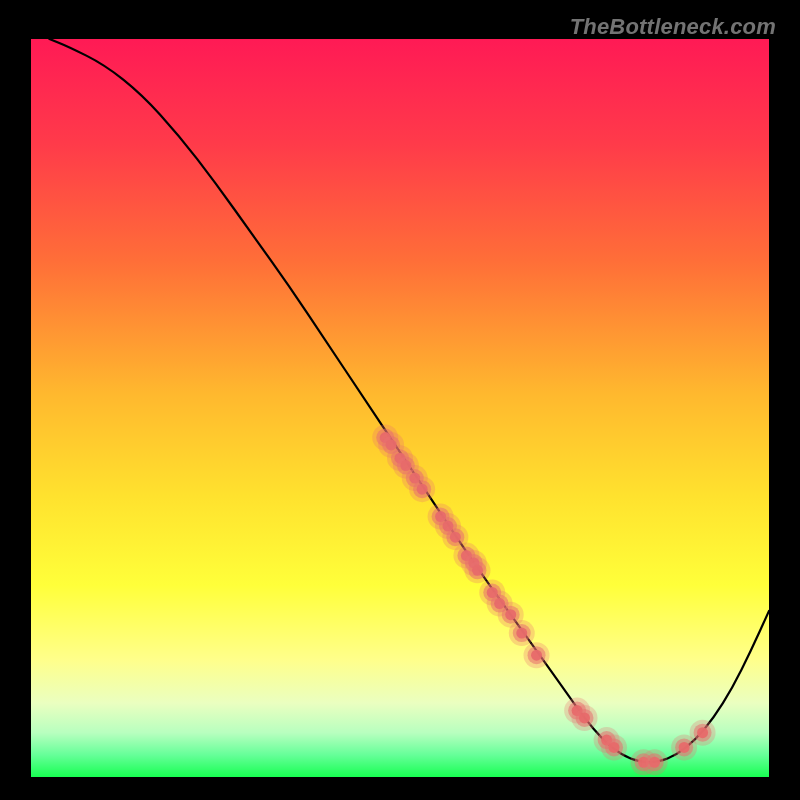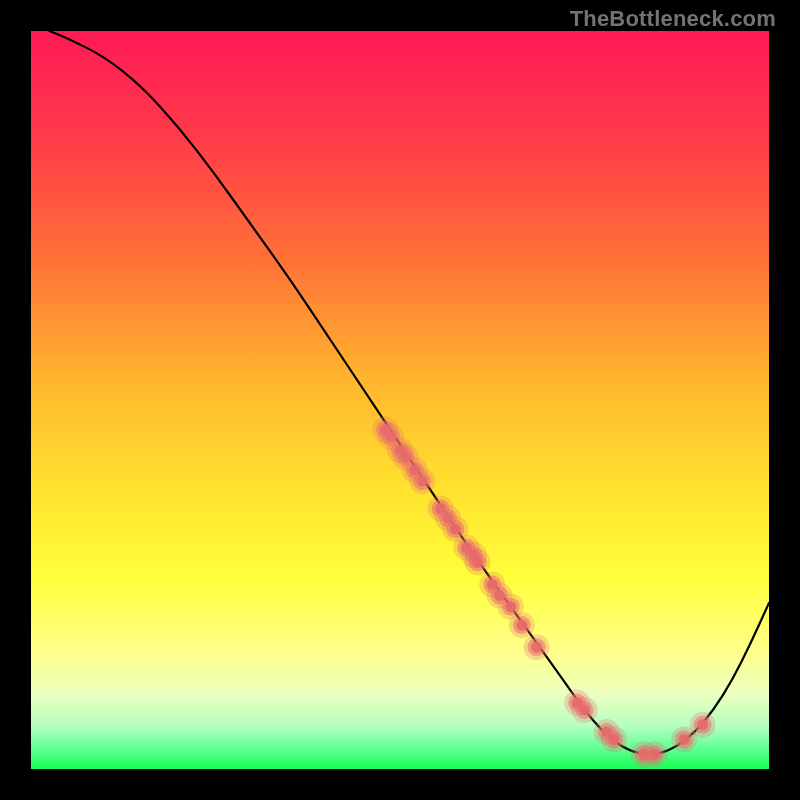--- a/index.html
+++ b/index.html
@@ -1,22 +1,23 @@
 <!DOCTYPE html>
 <html><head>
 <meta charset="utf-8">
 <style>
   * { margin: 0; padding: 0; box-sizing: border-box; }
   html, body { width:800px; height:800px; background: #000; overflow:hidden; }
 
   .frame {
     position: absolute;
-    left: 0; top: 0;
+    left: 0; top: 8px;
     width: 800px; height: 612px;
     background: #000;
+    font-style: italic;
   }
 
   .attribution {
     position:absolute;
     top: 6px;
     right: 24px;
     font-family: Arial, Helvetica, sans-serif;
     font-size: 22px;
     font-weight: 600;
     color: #737373;

